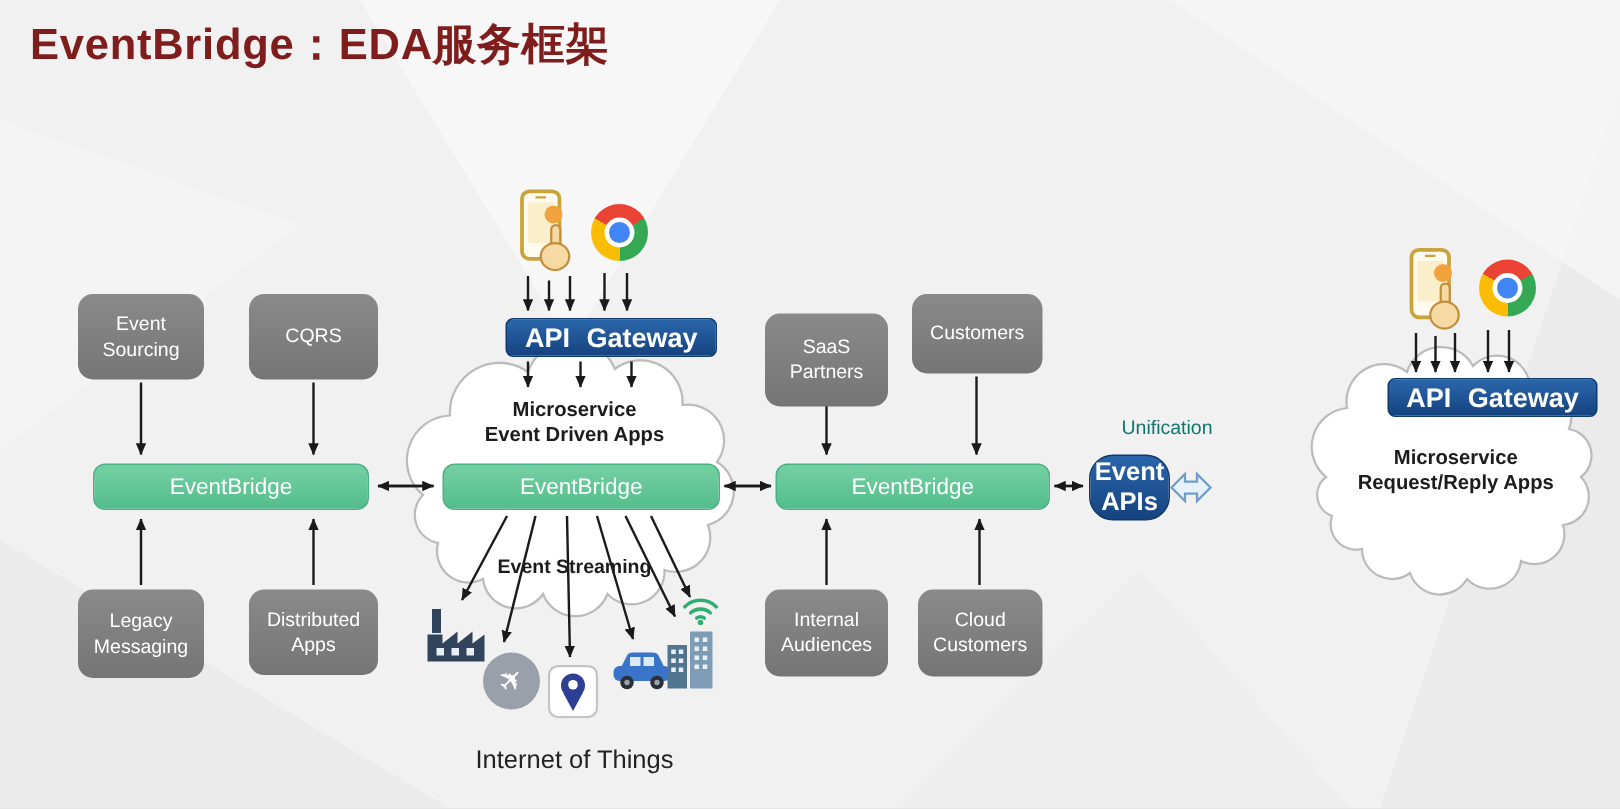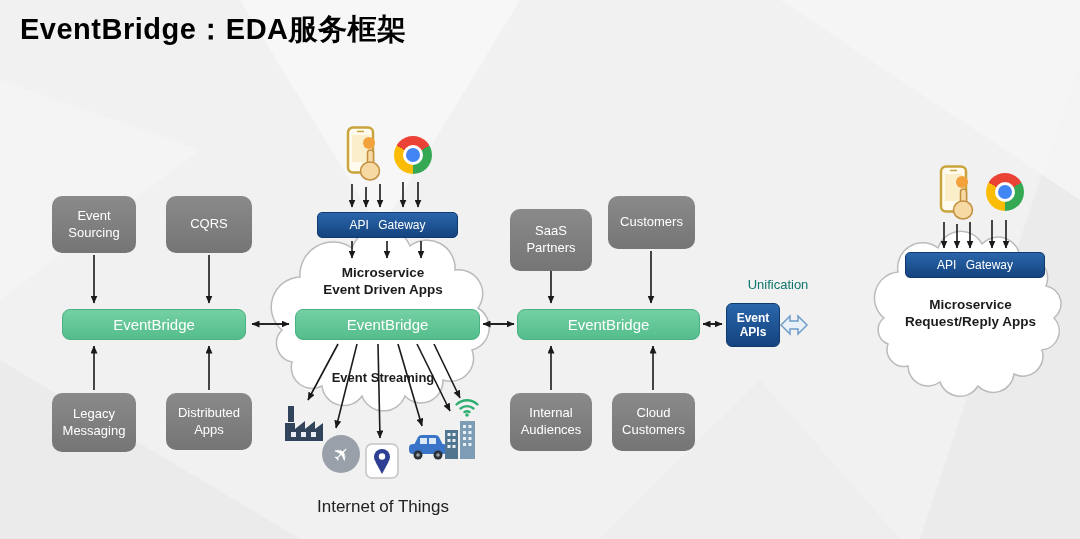--- a/index.html
+++ b/index.html
@@ -5,45 +5,45 @@
   html,body{margin:0;padding:0;background:#dcdcdc;}
   .canvas{
     position:relative;width:1080px;height:539px;overflow:hidden;
     background:#f1f1f1;
     font-family:"Liberation Sans", sans-serif;
   }
   .abs{position:absolute;}
   svg.layer{position:absolute;left:0;top:0;pointer-events:none;}
   .title{
     position:absolute;left:20px;top:10px;
-    font-size:29px;font-weight:bold;color:#000000;letter-spacing:.5px;
+    font-size:29px;font-weight:bold;color:#7f1d1d;letter-spacing:.5px;
   }
   .gray-box{
     position:absolute;background:linear-gradient(180deg,#8a8a8a,#757575);
     color:#fff;border-radius:10px;
     display:flex;align-items:center;justify-content:center;text-align:center;
     font-size:13px;line-height:1.3;padding:4px;box-sizing:border-box;
   }
   .green-bar{
     position:absolute;background:linear-gradient(180deg,#74d0a3,#54bd8b);
     border:1px solid #49b183;color:#fff;border-radius:8px;
     display:flex;align-items:center;justify-content:center;
     font-size:15px;box-sizing:border-box;
   }
   .blue-bar{
     position:absolute;background:linear-gradient(180deg,#2a66ab,#15437f);
     border:1px solid #0f3a6e;color:#fff;border-radius:5px;
     display:flex;align-items:center;justify-content:center;
-    font-size:12px;font-weight:normal;word-spacing:6px;box-sizing:border-box;
+    font-size:18px;font-weight:bold;word-spacing:6px;box-sizing:border-box;margin-left:20px;
   }
   .blue-chip{
     position:absolute;background:linear-gradient(180deg,#2a66ab,#15437f);
-    border:1px solid #0f3a6e;color:#fff;border-radius:6px;
+    border:1px solid #0f3a6e;color:#fff;border-radius:16px;
     display:flex;align-items:center;justify-content:center;text-align:center;
-    font-size:12px;font-weight:bold;line-height:1.2;padding:3px;box-sizing:border-box;
+    font-size:17px;font-weight:bold;line-height:1.2;padding:3px;box-sizing:border-box;
   }
   .lbl{position:absolute;text-align:center;color:#1c1c1c;}
   .lbl.bold{font-weight:bold;}
   .chrome-icon{
     position:absolute;width:38px;height:38px;border-radius:50%;
     background:conic-gradient(from -60deg,#ea4335 0 120deg,#34a853 0 240deg,#fbbc05 0 360deg);
   }
   .chrome-icon::before{
     content:"";position:absolute;inset:9px;background:#fff;border-radius:50%;
   }

